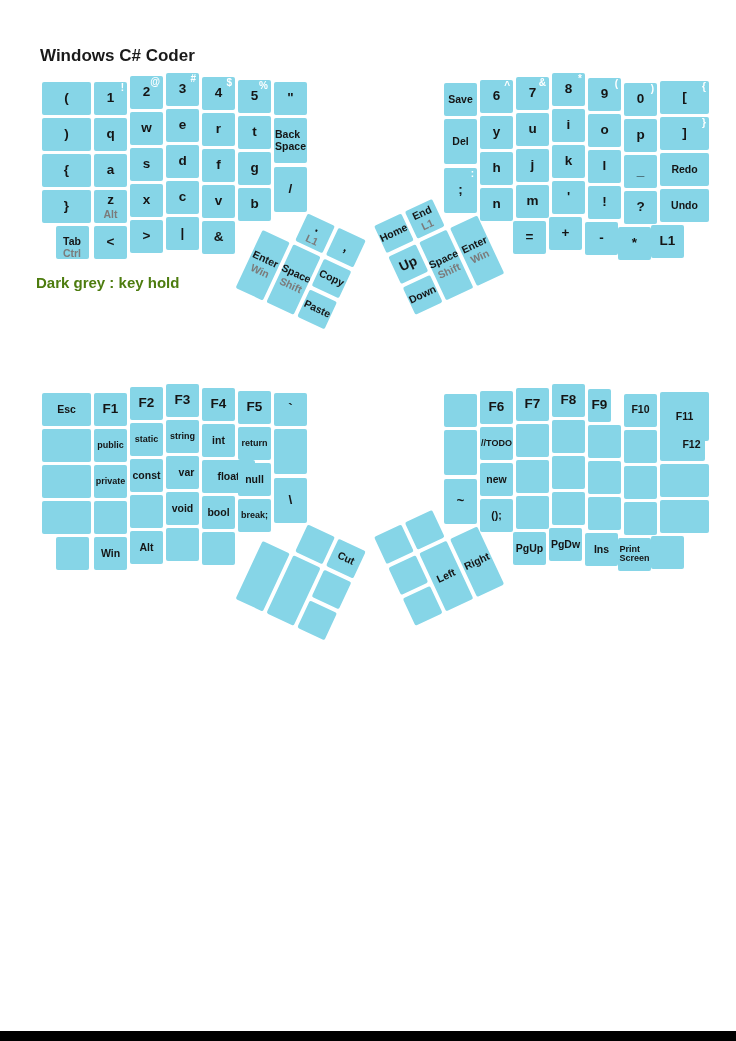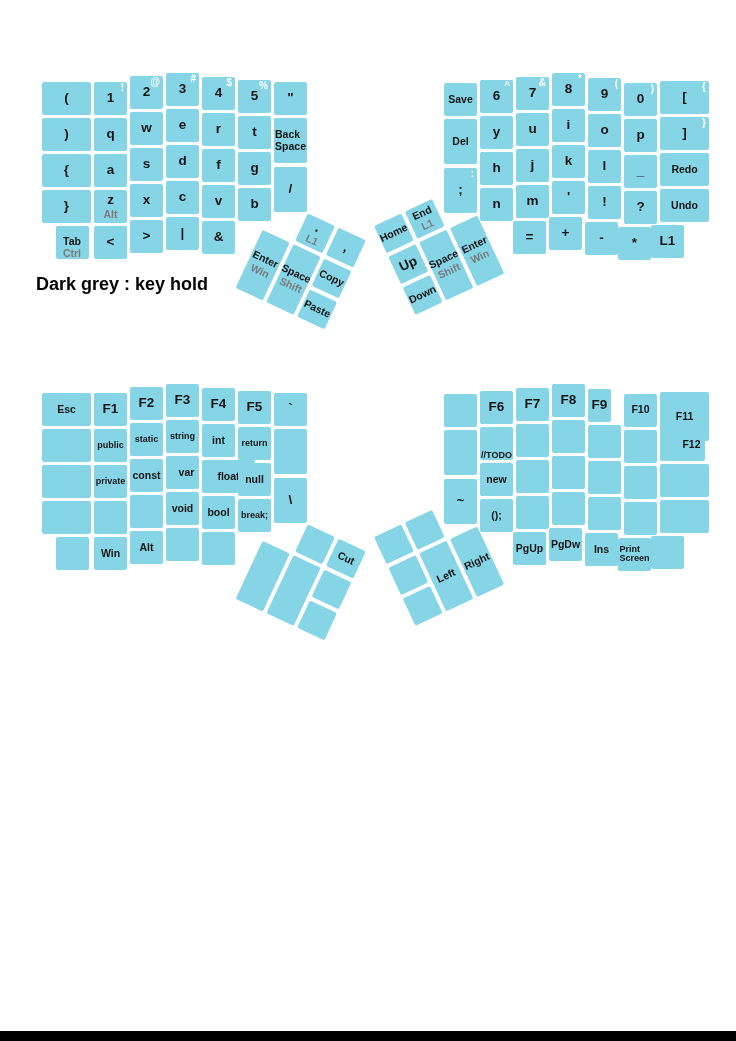--- a/index.html
+++ b/index.html
@@ -1,33 +1,34 @@
 <!DOCTYPE html>
 <html><head>
 <meta charset="utf-8">
 <style>
   html,body{margin:0;padding:0;background:#fff;}
   .canvas{position:relative;width:736px;height:1041px;background:#ffffff;overflow:hidden;
           font-family:"Liberation Sans","DejaVu Sans",sans-serif;}
   .title{position:absolute;font-weight:bold;font-size:17px;color:#1a1a1a;white-space:nowrap;}
-  .note{position:absolute;font-weight:bold;font-size:18px;color:#000000;white-space:nowrap;}
+  .note{position:absolute;font-weight:bold;font-size:15px;color:#4d7c0f;white-space:nowrap;}
   .key{position:absolute;background:#86d5e7;border-radius:2px;display:flex;flex-direction:column;
        align-items:center;justify-content:center;box-sizing:border-box;line-height:1.05;}
   .key .main{color:#151515;font-weight:bold;text-align:center;white-space:pre-line;}
   .key .main.ml{text-align:left;}
   .key .hold{color:#7b7b7b;font-weight:bold;font-size:10.5px;margin-top:1px;}
   .key .shift{position:absolute;top:1px;right:3px;color:#ffffff;font-weight:bold;font-size:10px;}
   .fs-lg{font-size:13.5px;} .fs-md{font-size:10.5px;} .fs-sm{font-size:9px;}
   .thumb{position:absolute;transform-origin:0 0;}
   .bottom-bar{position:absolute;left:0;bottom:0;width:736px;height:10px;background:#000;}
 </style>
 </head>
 <body>
 
 <div class="canvas">
+  <div class="title" style="left:40px;top:46px;">Windows C# Coder</div>
   <div class="note" style="left:36px;top:274px;">Dark grey : key hold</div>
   <div id="kb">
       <div class="key" style="left: 42px; top: 82px; width: 49px; height: 33px;">
         <span class="main fs-lg">(</span>
       </div>
       <div class="key" style="left: 94px; top: 82px; width: 33px; height: 33px;">
         <span class="main fs-lg">1</span>
         <span class="shift">!</span>
       </div>
       <div class="key" style="left: 130px; top: 76px; width: 33px; height: 33px;">
@@ -368,21 +369,21 @@
       <div class="key" style="left: 588px; top: 389px; width: 23px; height: 33px;">
         <span class="main fs-lg">F9</span>
       </div>
       <div class="key" style="left: 624px; top: 393.5px; width: 33px; height: 33px;">
         <span class="main fs-md">F10</span>
       </div>
       <div class="key" style="left: 660px; top: 392px; width: 49px; height: 49px;">
         <span class="main fs-md">F11</span>
       </div>
       <div class="key" style="left: 444px; top: 430px; width: 33px; height: 45px;"></div>
-      <div class="key" style="left: 480px; top: 427px; width: 33px; height: 33px; justify-content: flex-end;">
+      <div class="key" style="left: 480px; top: 427px; width: 33px; height: 33px;">
         <span class="main fs-sm">//TODO</span>
       </div>
       <div class="key" style="left: 516px; top: 424px; width: 33px; height: 33px;"></div>
       <div class="key" style="left: 552px; top: 420px; width: 33px; height: 33px;"></div>
       <div class="key" style="left: 588px; top: 425px; width: 33px; height: 33px;"></div>
       <div class="key" style="left: 624px; top: 429.5px; width: 33px; height: 33px;"></div>
       <div class="key" style="left: 660px; top: 428px; width: 45px; height: 33px; padding-left: 18px;">
         <span class="main fs-md">F12</span>
       </div>
       <div class="key" style="left: 444px; top: 478.96px; width: 33px; height: 45px;">

